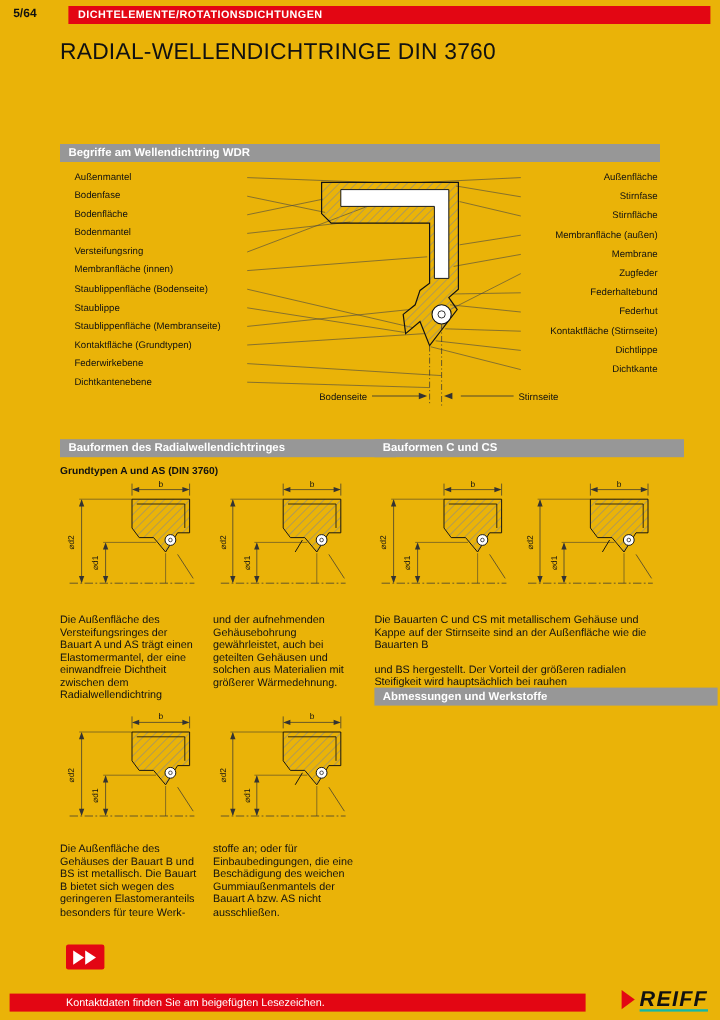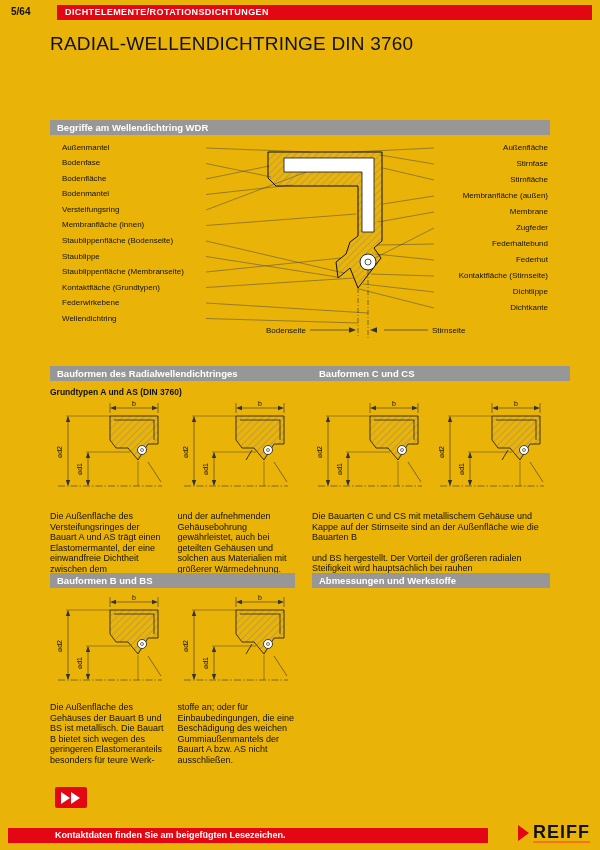--- a/index.html
+++ b/index.html
@@ -14,21 +14,21 @@
            box-sizing:border-box;letter-spacing:.4px;}
   .title{position:absolute;left:50px;top:33px;font-size:19px;font-weight:normal;letter-spacing:.2px;}
 
   
   .bar{position:absolute;height:15px;background:#979797;color:#fff;font-weight:bold;
        font-size:9.5px;line-height:15px;padding-left:7px;box-sizing:border-box;}
   #bar-wdr{left:50px;top:120px;width:500px;}
   #bar-a{left:50px;top:366px;width:280px;}
   #bar-c{left:312px;top:366px;width:258px;}
   #bar-b{left:50px;top:573px;width:245px;}
-  #bar-abm{left:312px;top:573px;width:238px;}
+  #bar-abm{left:312px;top:573px;width:286px;}
 
   
   .wdr-wrap{position:absolute;left:0;top:138px;width:600px;height:222px;}
   .wdr-svg{position:absolute;left:0;top:0;}
   .lbl{position:absolute;font-size:8px;line-height:10px;white-space:nowrap;color:#111;}
   .lbl-l{left:62px;}
   .lbl-r{right:52px;text-align:right;}
 
   .subtitle{position:absolute;left:50px;top:387px;font-size:8.5px;font-weight:bold;}
 
@@ -43,27 +43,27 @@
   .col{flex:1;}
 
   
   .note{position:absolute;left:55px;top:787px;display:flex;gap:9px;align-items:flex-start;}
   .note-icon{width:32px;height:21px;background:#e30613;border-radius:2px;flex:0 0 auto;
              display:flex;align-items:center;justify-content:center;}
   .note-text{font-size:9px;line-height:11px;font-weight:bold;color:#aa0000;width:172px;}
 
   
   .bottom-bar{position:absolute;left:8px;top:828px;width:480px;height:15px;background:#e30613;
-              color:#fff;font-size:9px;font-weight:bold;line-height:15px;padding-left:47px;
+              color:#fff;font-size:9px;font-weight:normal;line-height:15px;padding-left:47px;
               box-sizing:border-box;}
   .logo{position:absolute;right:10px;top:823px;display:flex;align-items:center;gap:4px;}
   .logo-mark{width:0;height:0;border-top:8px solid transparent;border-bottom:8px solid transparent;
              border-left:11px solid #e30613;}
   .logo-text{font-size:18px;font-weight:800;letter-spacing:1px;color:#111;
-             border-bottom:2px solid #f97316;line-height:18px;}
+             border-bottom:2px solid #14b8a6;line-height:18px;font-style:italic;}
 </style>
 </head>
 <body>
 
 <svg width="0" height="0" style="position:absolute" aria-hidden="true">
   <defs>
     <pattern id="hatch" patternUnits="userSpaceOnUse" width="5" height="5" patternTransform="rotate(45)">
       <line x1="0" y1="0" x2="0" y2="5" stroke="#8a8a8a" stroke-width="1"></line>
     </pattern>
     <g id="miniSeal" stroke="#333" stroke-width="0.6" fill="none">
@@ -159,21 +159,21 @@
     <span class="lbl lbl-l" style="top:20px">Bodenfase</span>
     <span class="lbl lbl-l" style="top:36px">Bodenfläche</span>
     <span class="lbl lbl-l" style="top:51px">Bodenmantel</span>
     <span class="lbl lbl-l" style="top:67px">Versteifungsring</span>
     <span class="lbl lbl-l" style="top:82px">Membranfläche (innen)</span>
     <span class="lbl lbl-l" style="top:98px">Staublippenfläche (Bodenseite)</span>
     <span class="lbl lbl-l" style="top:114px">Staublippe</span>
     <span class="lbl lbl-l" style="top:129px">Staublippenfläche (Membranseite)</span>
     <span class="lbl lbl-l" style="top:145px">Kontaktfläche (Grundtypen)</span>
     <span class="lbl lbl-l" style="top:160px">Federwirkebene</span>
-    <span class="lbl lbl-l" style="top:176px">Wellendichtring</span>
+    <span class="lbl lbl-l" style="top:176px">Dichtkantenebene</span>
 
     <span class="lbl lbl-r" style="top:5px">Außenfläche</span>
     <span class="lbl lbl-r" style="top:21px">Stirnfase</span>
     <span class="lbl lbl-r" style="top:37px">Stirnfläche</span>
     <span class="lbl lbl-r" style="top:53px">Membranfläche (außen)</span>
     <span class="lbl lbl-r" style="top:69px">Membrane</span>
     <span class="lbl lbl-r" style="top:85px">Zugfeder</span>
     <span class="lbl lbl-r" style="top:101px">Federhaltebund</span>
     <span class="lbl lbl-r" style="top:117px">Federhut</span>
     <span class="lbl lbl-r" style="top:133px">Kontaktfläche (Stirnseite)</span>
@@ -214,21 +214,20 @@
 
   <div class="cols" id="cols-a">
     <div class="col">Die Außenfläche des Versteifungsringes der Bauart A und AS trägt einen Elastomermantel, der eine einwandfreie Dichtheit zwischen dem Radialwellendichtring</div>
     <div class="col">und der aufnehmenden Gehäusebohrung gewährleistet, auch bei geteilten Gehäusen und solchen aus Materialien mit größerer Wärmedehnung.</div>
   </div>
   <div class="cols" id="cols-c">
     <div class="col">Die Bauarten C und CS mit metallischem Gehäuse und Kappe auf der Stirnseite sind an der Außenfläche wie die Bauarten B</div>
     <div class="col">und BS hergestellt. Der Vorteil der größeren radialen Steifigkeit wird hauptsächlich bei rauhen Montagebedingungen ausgenutzt.</div>
   </div>
 
-  <div class="bar" id="bar-b">Bauformen B und BS</div>
   <div class="bar" id="bar-abm">Abmessungen und Werkstoffe</div>
 
   <svg class="mini" style="left:54px;top:592px" viewBox="0 0 112 100">
     <use href="#miniSeal"></use>
     <text x="80" y="5.5" text-anchor="middle" font-size="7" fill="#111">b</text>
     <text transform="rotate(-90 8 52)" x="8" y="52" text-anchor="middle" font-size="7" fill="#111">⌀d2</text>
     <text transform="rotate(-90 28 69)" x="28" y="69" text-anchor="middle" font-size="7" fill="#111">⌀d1</text>
   </svg>
   <svg class="mini" style="left:180px;top:592px" viewBox="0 0 112 100">
     <use href="#miniSeal"></use>

